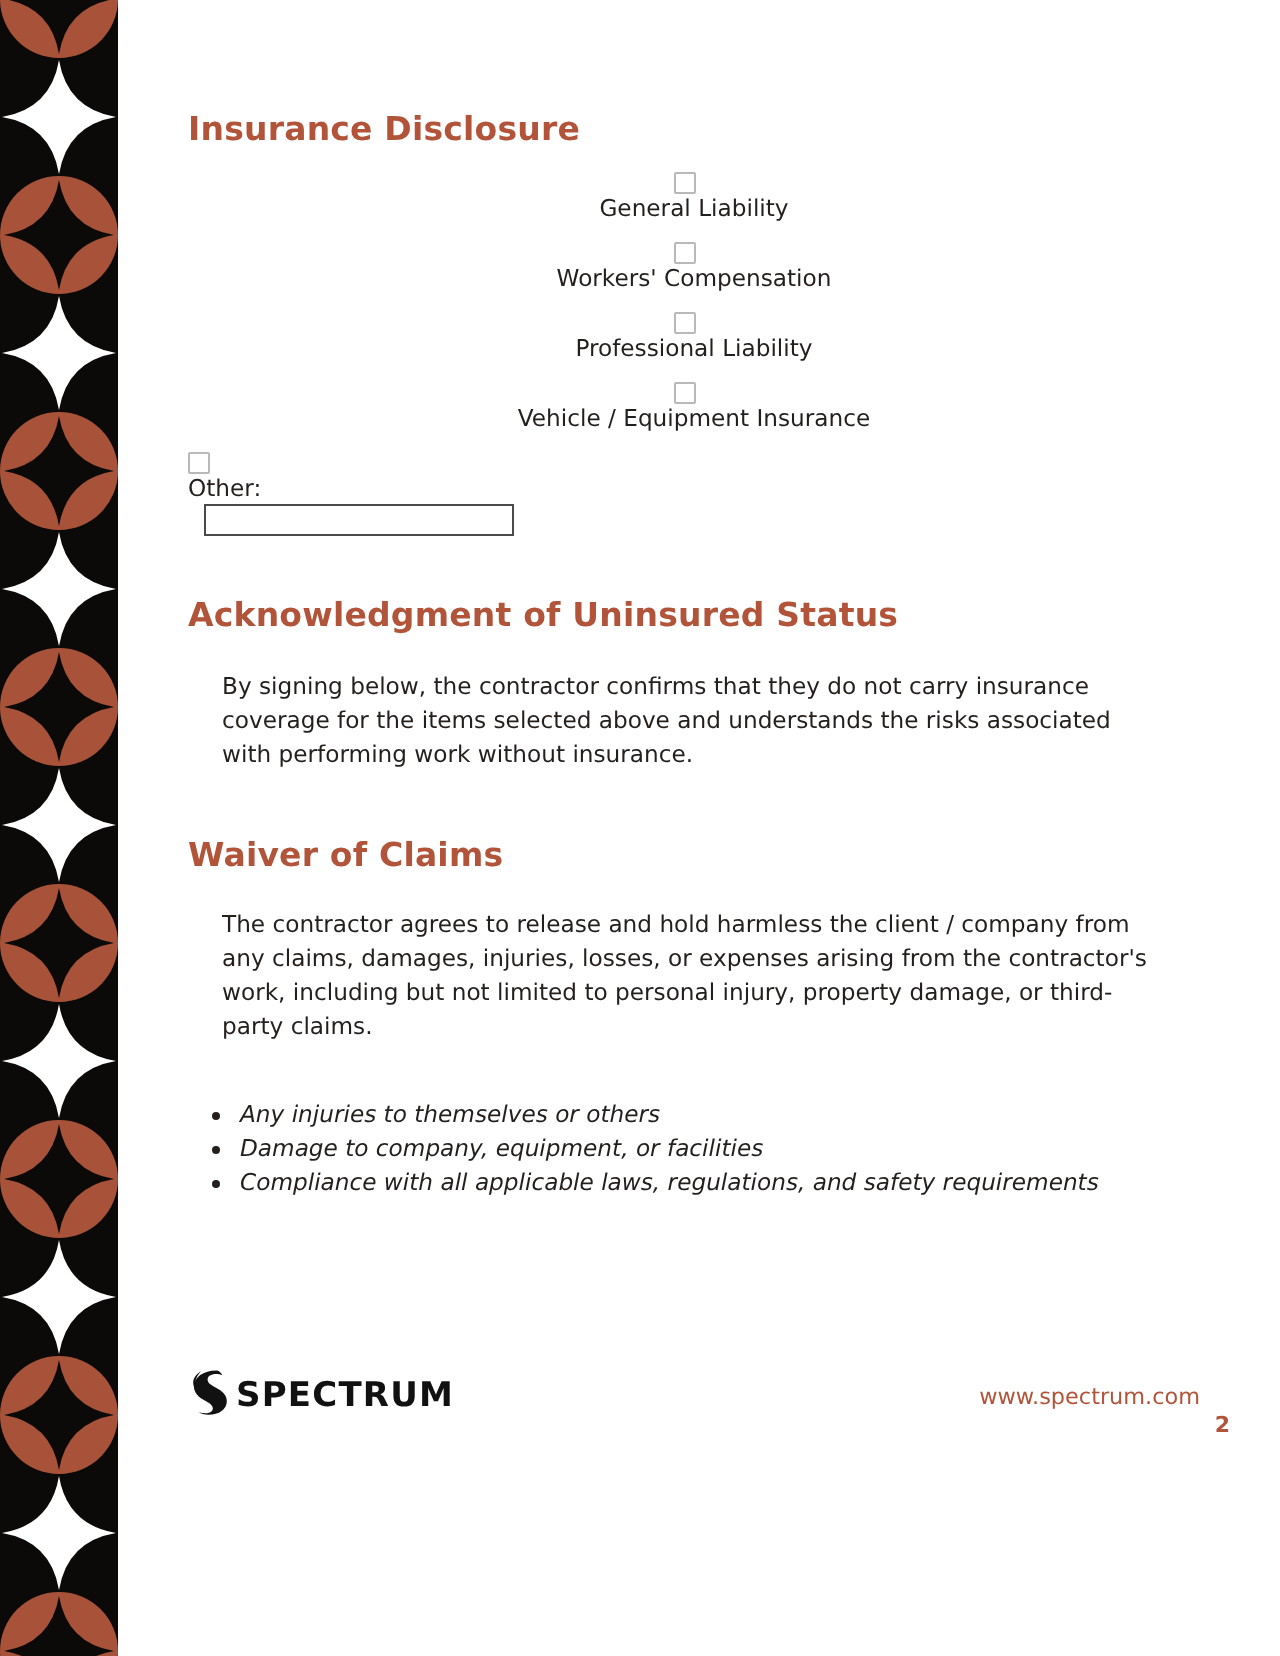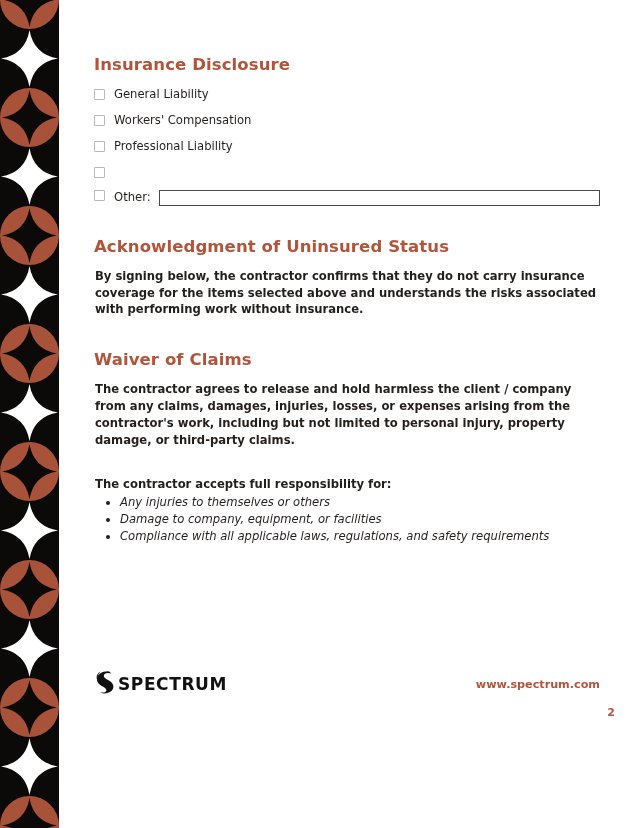--- a/index.html
+++ b/index.html
@@ -64,41 +64,41 @@
     font-weight: 700;
     margin: 0 0 11px 0;
     letter-spacing: 0.1px;
     line-height: 1.2;
   }
   .section {
     margin-bottom: 26px;
   }
 
   p.body-text {
-    margin: 1px;
+    margin: 17px;
     font-size: 11.6px;
     line-height: 1.46;
     color: #231f1d;
-    font-weight: bold;
   }
 
   .subhead {
     font-size: 11.6px;
     font-weight: 700;
     color: #161312;
     margin: 0 0 10px 0;
     line-height: 1.3;
   }
 
   
   .check-row {
     display: flex;
     align-items: center;
     margin-bottom: 9px;
     min-height: 17px;
+    flex-direction: column;
   }
   .checkbox {
     width: 11px;
     height: 11px;
     border: 1px solid #b9b9b9;
     border-radius: 1px;
     background: #ffffff;
     box-sizing: border-box;
     flex: 0 0 auto;
     margin-right: 9px;
@@ -138,42 +138,42 @@
     line-height: 1.46;
     color: #231f1d;
     margin: 0;
     font-style: italic;
   }
 
   
   #footer {
     position: absolute;
     left: 35px;
-    bottom: 38px;
+    bottom: 24px;
     width: 506px;
     display: flex;
     align-items: center;
     justify-content: space-between;
   }
   .logo {
     display: flex;
     align-items: center;
   }
   .logo-wordmark {
     font-size: 17px;
     font-weight: 700;
     letter-spacing: 0.6px;
     color: #111111;
     margin-left: 3px;
     font-family: "DejaVu Sans", "Liberation Sans", sans-serif;
   }
   .site-url {
     color: #b1543a;
     font-size: 11.2px;
-    font-weight: 700;
+    font-weight: 400;
     text-decoration: none;
   }
   #page-number {
     position: absolute;
     right: 25px;
     bottom: 17px;
     color: #b1543a;
     font-size: 11px;
     font-weight: 700;
   }
@@ -386,41 +386,41 @@
         <span class="check-label">Workers' Compensation</span>
       </div>
 
       <div class="check-row">
         <span class="checkbox"></span>
         <span class="check-label">Professional Liability</span>
       </div>
 
       <div class="check-row">
         <span class="checkbox"></span>
+        <span class="check-label">Vehicle / Equipment Insurance</span>
       </div>
 
       <div class="check-row other-row">
         <span class="checkbox"></span>
         <span class="check-label">Other:</span>
         <input class="other-input" type="text" placeholder="" style="">
       </div>
     </div>
 
     <div class="section" style="margin-top:30px;">
       <h2 class="section-heading">Acknowledgment of Uninsured Status</h2>
       <p class="body-text">By signing below, the contractor confirms that they do not carry insurance coverage for the items selected above and understands the risks associated with performing work without insurance.</p>
     </div>
 
     <div class="section" style="margin-top:32px;">
       <h2 class="section-heading">Waiver of Claims</h2>
       <p class="body-text">The contractor agrees to release and hold harmless the client / company from any claims, damages, injuries, losses, or expenses arising from the contractor's work, including but not limited to personal injury, property damage, or third-party claims.</p>
     </div>
 
     <div class="section" style="margin-top:27px;">
-      <p class="body-text">The contractor accepts full responsibility for:</p>
       <ul class="bullets">
         <li>Any injuries to themselves or others</li>
         <li>Damage to company, equipment, or facilities</li>
         <li>Compliance with all applicable laws, regulations, and safety requirements</li>
       </ul>
     </div>
 
     <div class="section" style="margin-top:31px;">
     </div>
 

